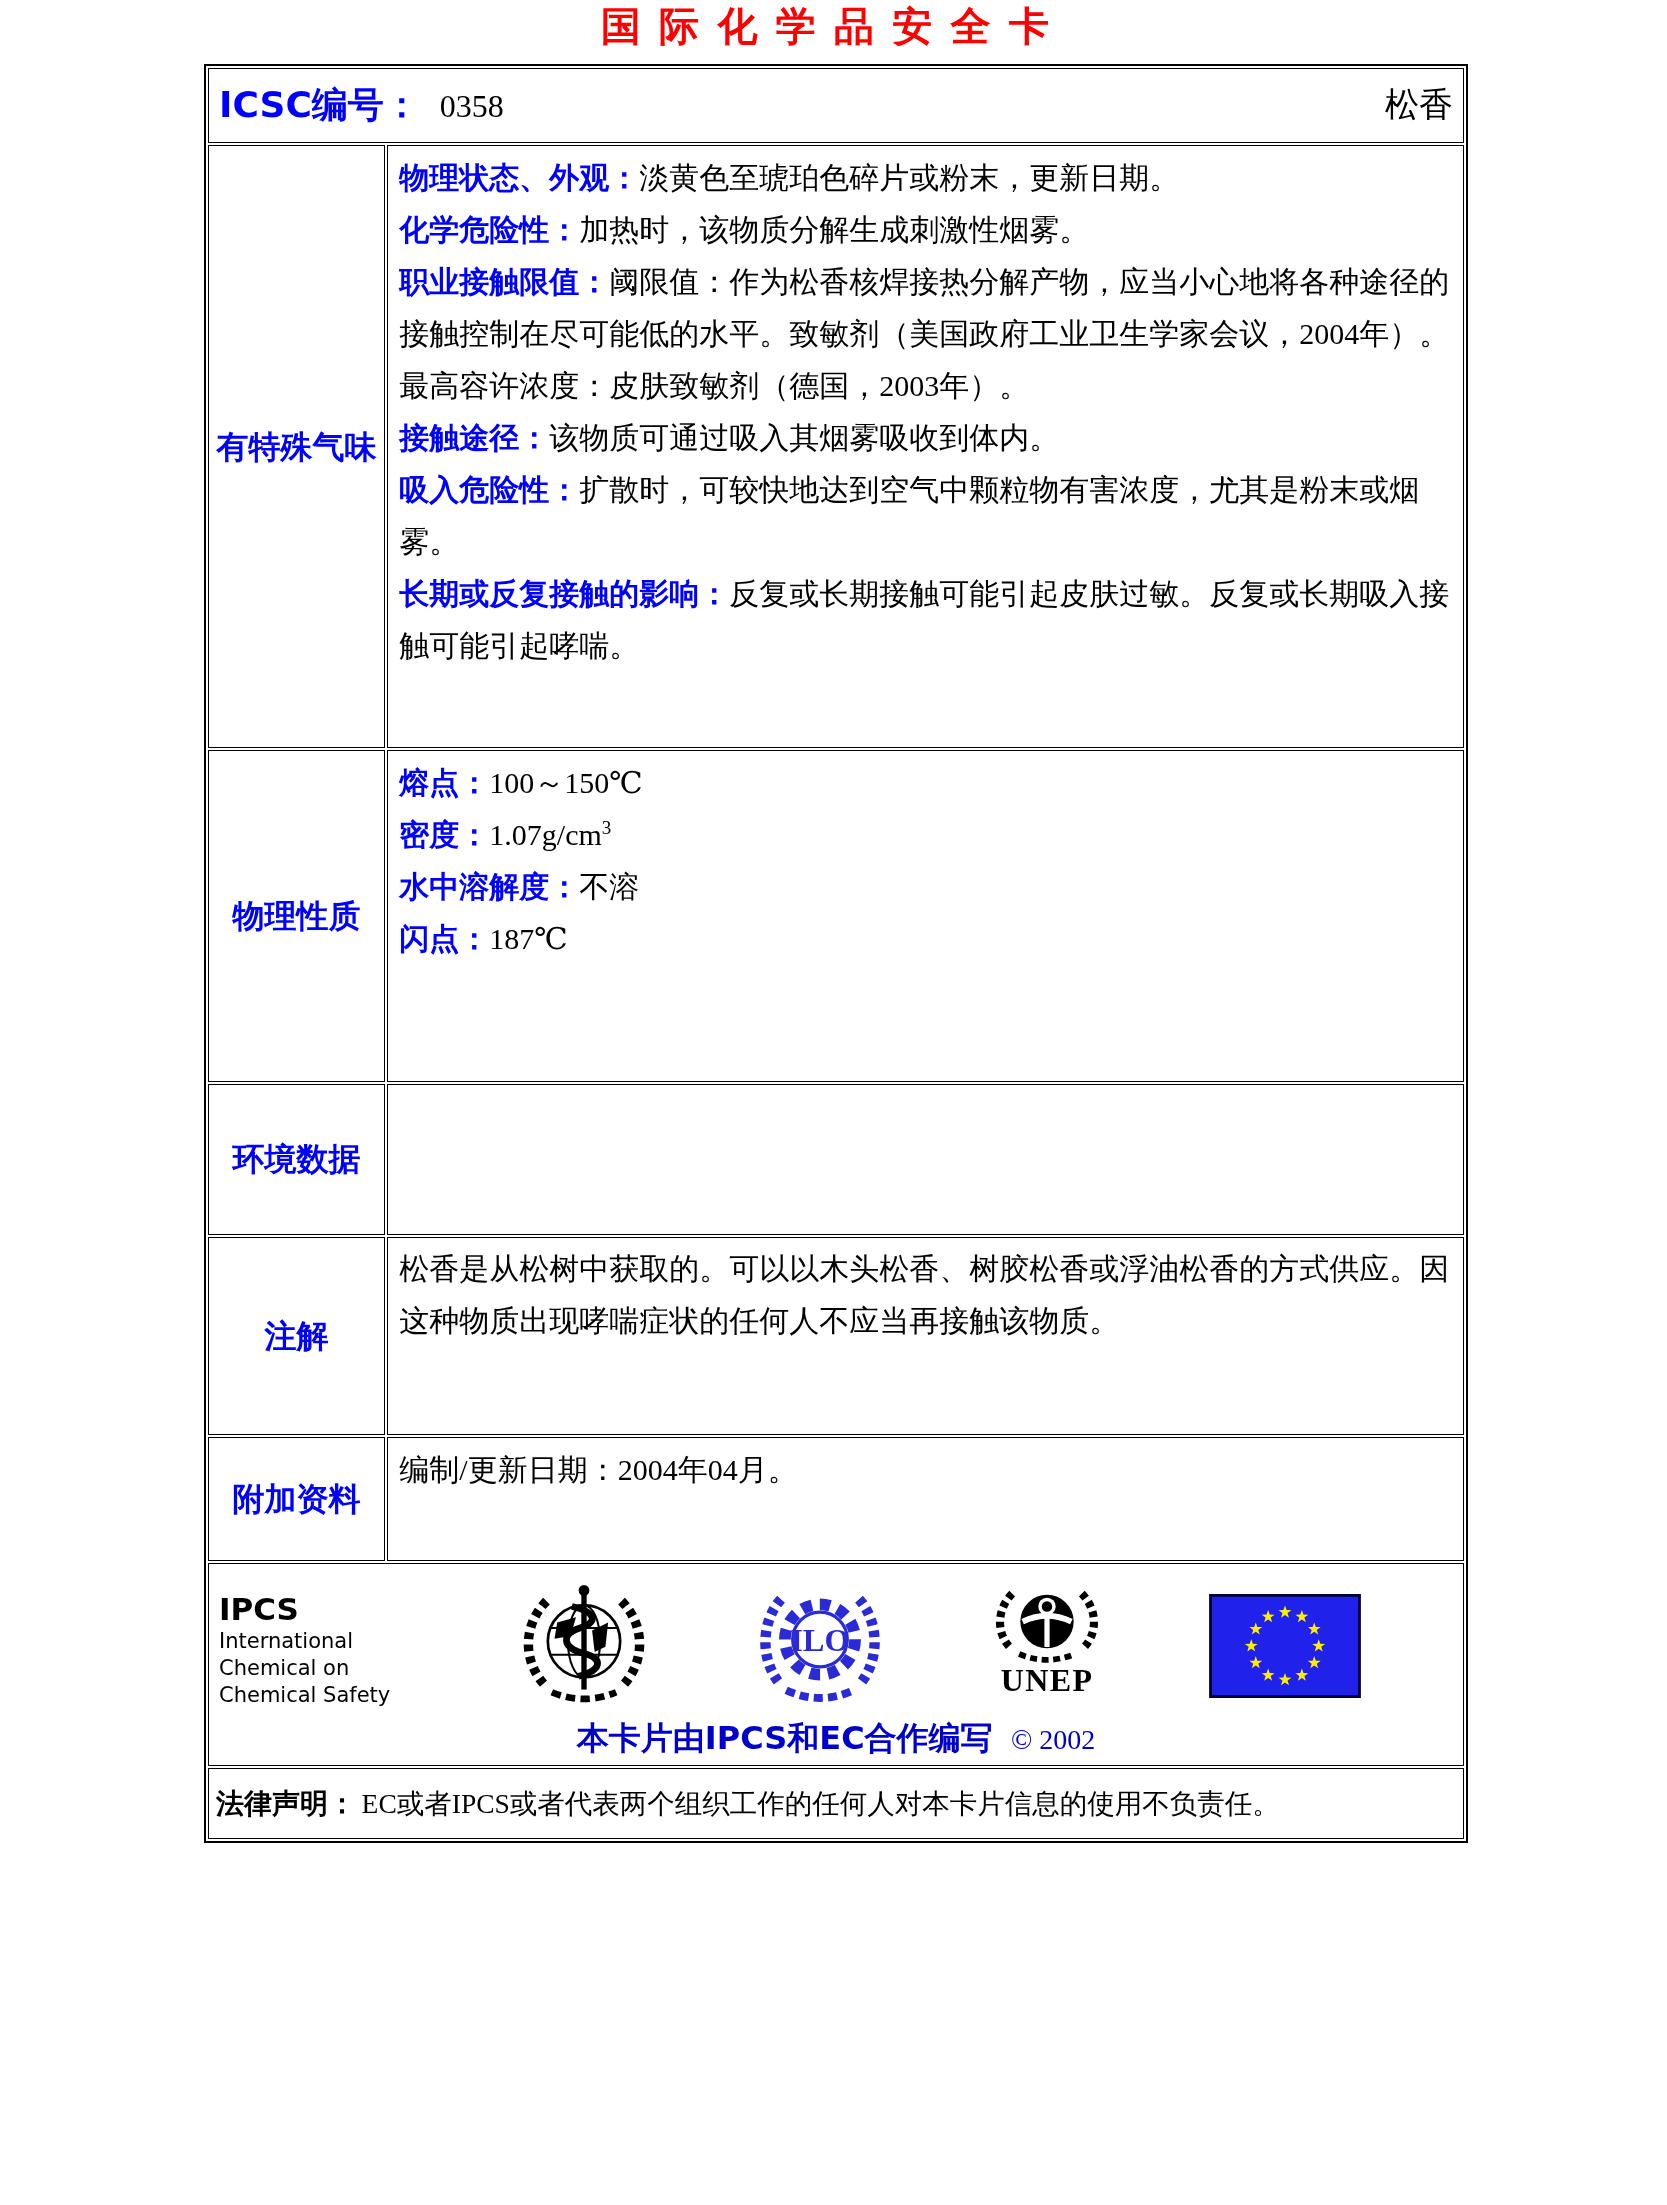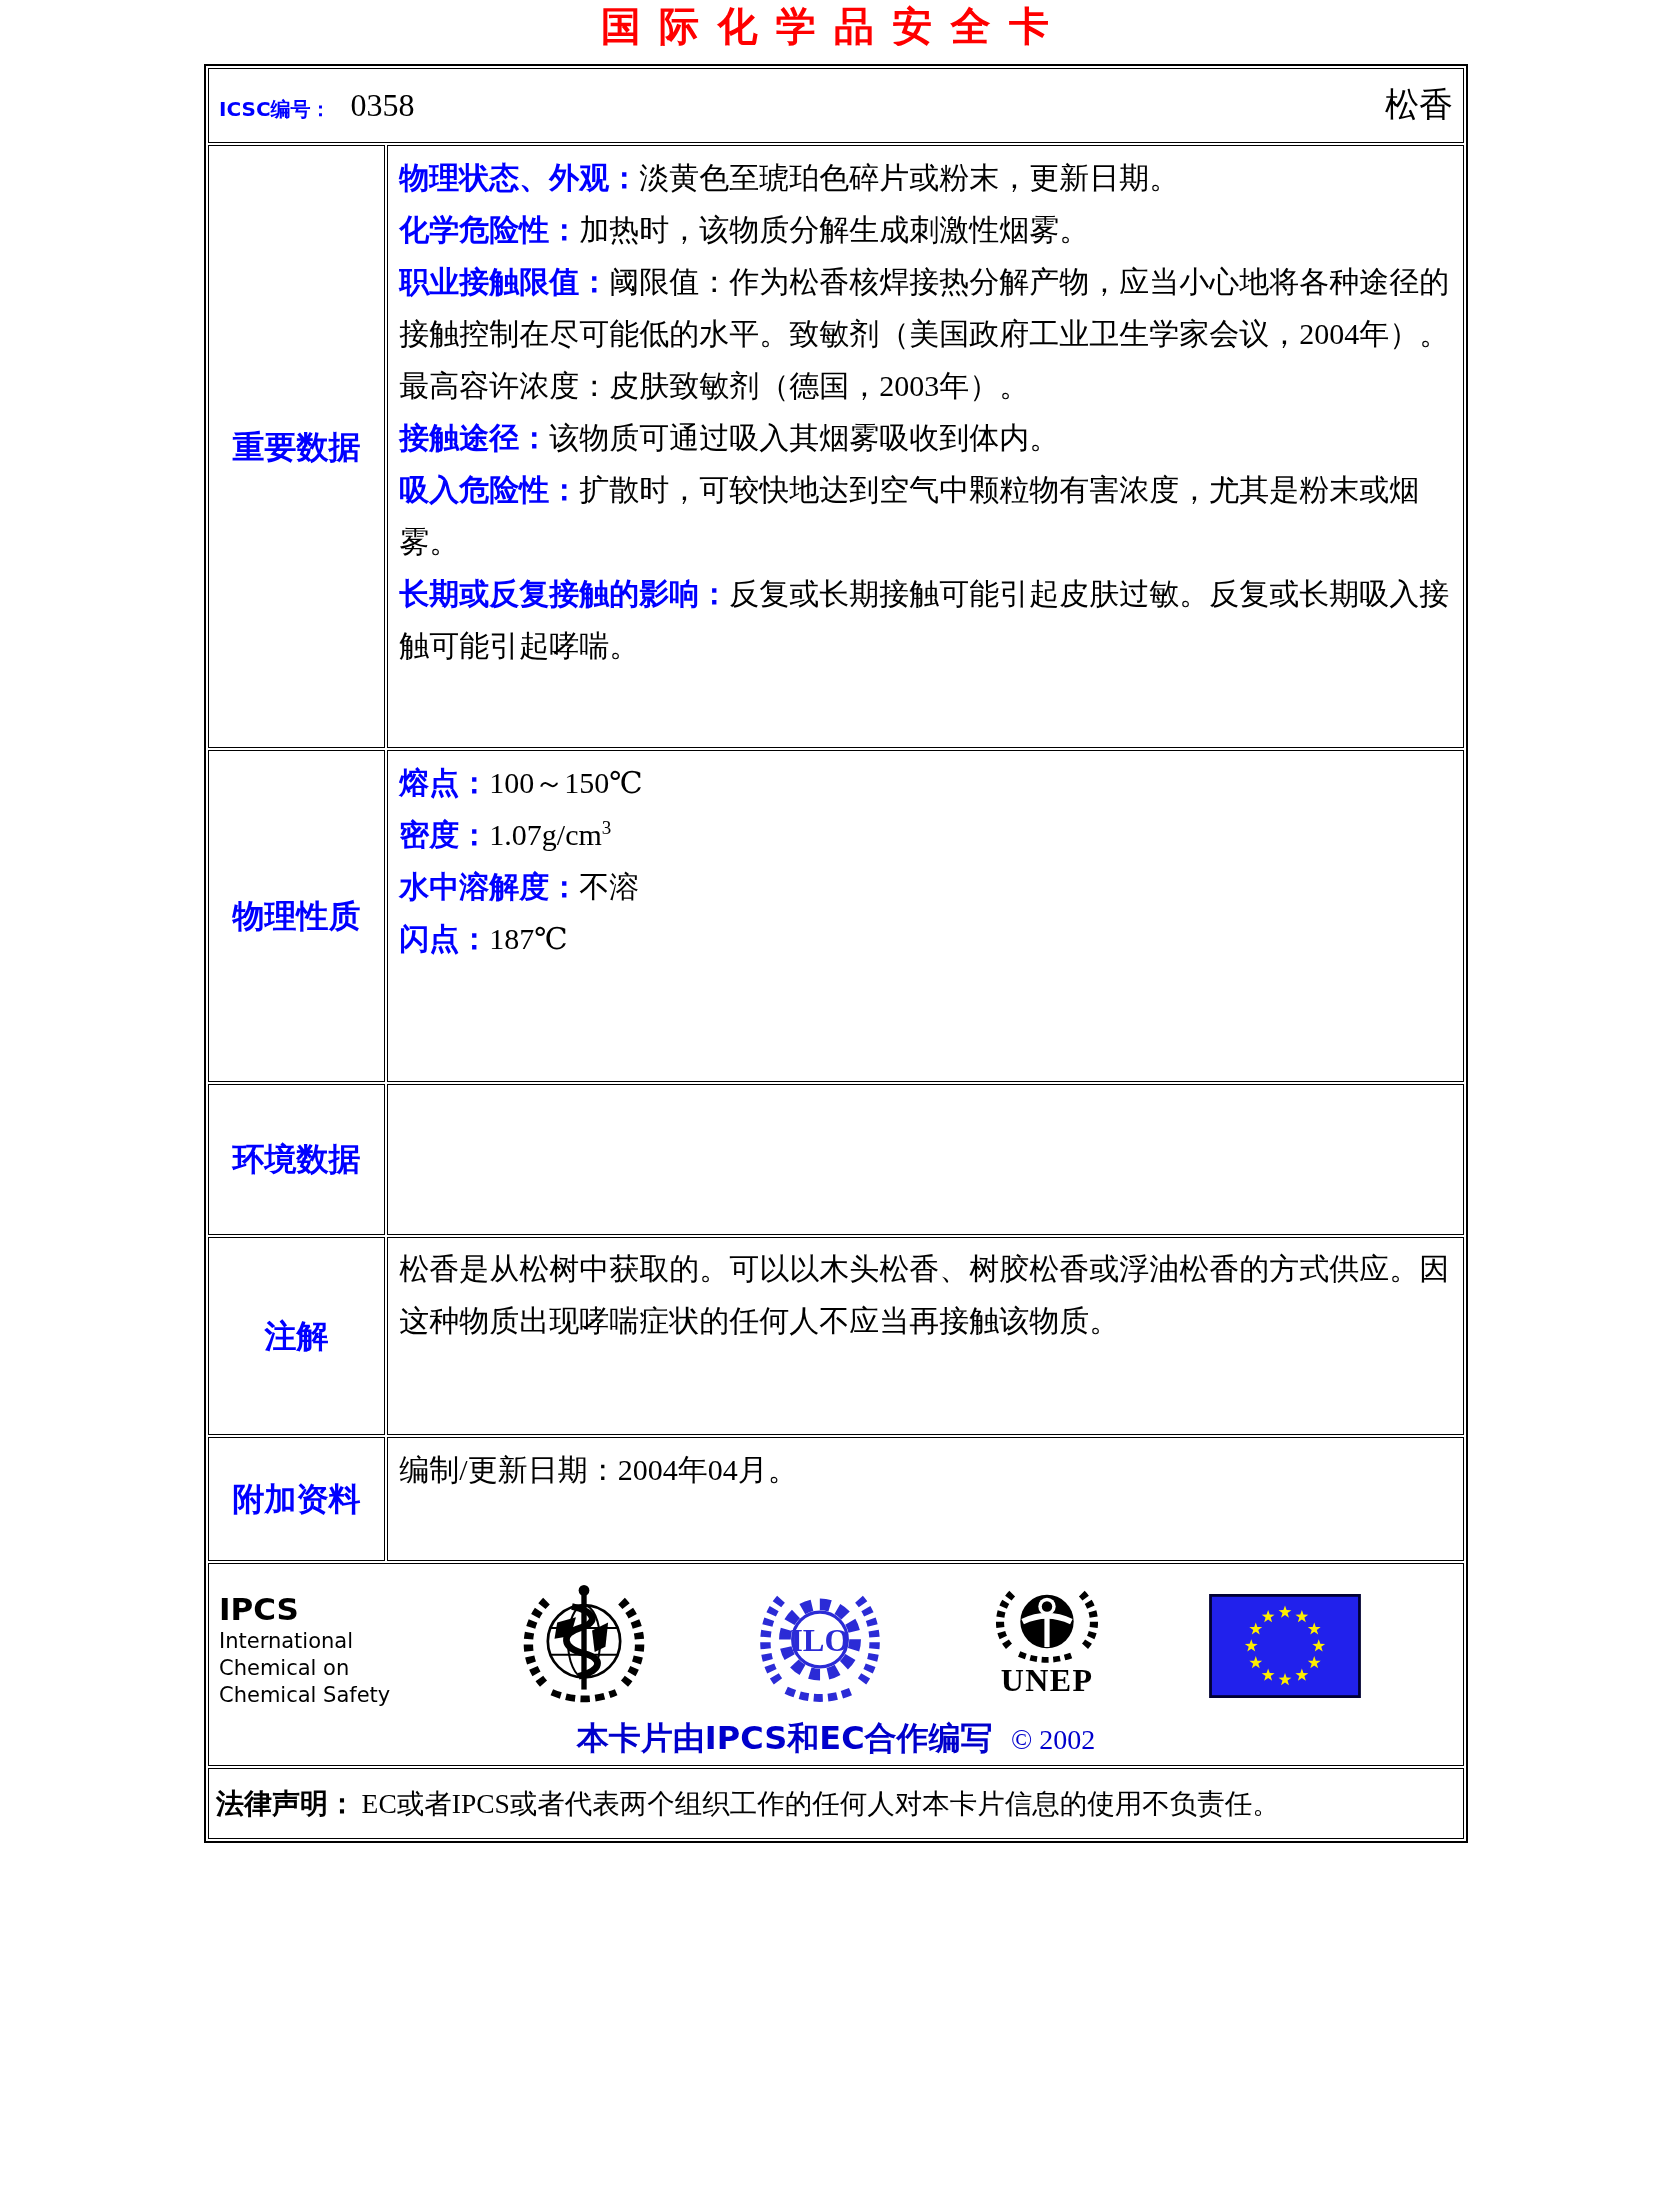--- a/index.html
+++ b/index.html
@@ -31,21 +31,21 @@
   .term{
     color:#0000ff;font-family:"DejaVu Sans","Liberation Sans",sans-serif;
     font-weight:bold;
   }
   .entry{margin:0;}
   sup.unit-sup{font-size:19px;line-height:0;vertical-align:super;}
   
   td.header-cell{height:65px;vertical-align:middle;padding:4.2px 10px;}
   .header-flex{display:flex;justify-content:space-between;align-items:center;}
   .header-left{font-size:32px;}
-  .header-left .term{font-size:20px;}
+  .header-left .term{font-size:36px;}
   .icsc-number{margin-left:20px;font-size:32px;}
   .chem-name{font-size:34px;}
   
   .h-important{height:590px;}
   .h-physical{height:318px;}
   .h-env{height:138px;}
   .h-notes{height:185px;}
   .h-extra{height:111px;}
   
   td.footer-cell{height:189px;vertical-align:top;padding:7px 10px 4.2px 10px;}
@@ -99,21 +99,21 @@
         <div class="header-flex">
           <div class="header-left">
             <span class="term">ICSC编号：</span><span class="icsc-number">0358</span>
           </div>
           <div class="chem-name">松香</div>
         </div>
       </td>
     </tr>
 
     <tr>
-      <td class="label-cell">重要数据</td>
+      <td class="label-cell">有特殊气味</td>
       <td class="content-cell h-important">
         <div class="entry"><span class="term">物理状态、外观：</span><span>淡黄色至琥珀色碎片或粉末，更新日期。</span></div>
         <div class="entry"><span class="term">化学危险性：</span><span>加热时，该物质分解生成刺激性烟雾。</span></div>
         <div class="entry"><span class="term">职业接触限值：</span><span>阈限值：作为松香核焊接热分解产物，应当小心地将各种途径的接触控制在尽可能低的水平。致敏剂（美国政府工业卫生学家会议，2004年）。最高容许浓度：皮肤致敏剂（德国，2003年）。</span></div>
         <div class="entry"><span class="term">接触途径：</span><span>该物质可通过吸入其烟雾吸收到体内。</span></div>
         <div class="entry"><span class="term">吸入危险性：</span><span>扩散时，可较快地达到空气中颗粒物有害浓度，尤其是粉末或烟雾。</span></div>
         <div class="entry"><span class="term">长期或反复接触的影响：</span><span>反复或长期接触可能引起皮肤过敏。反复或长期吸入接触可能引起哮喘。</span></div>
       </td>
     </tr>
 

